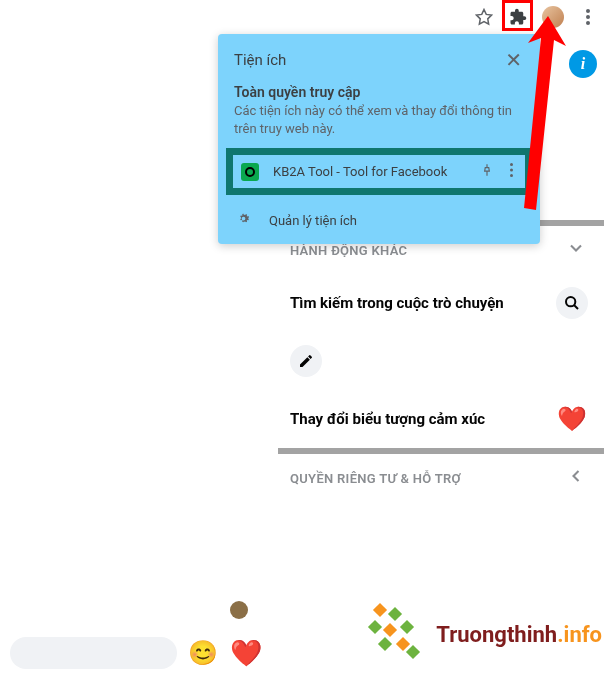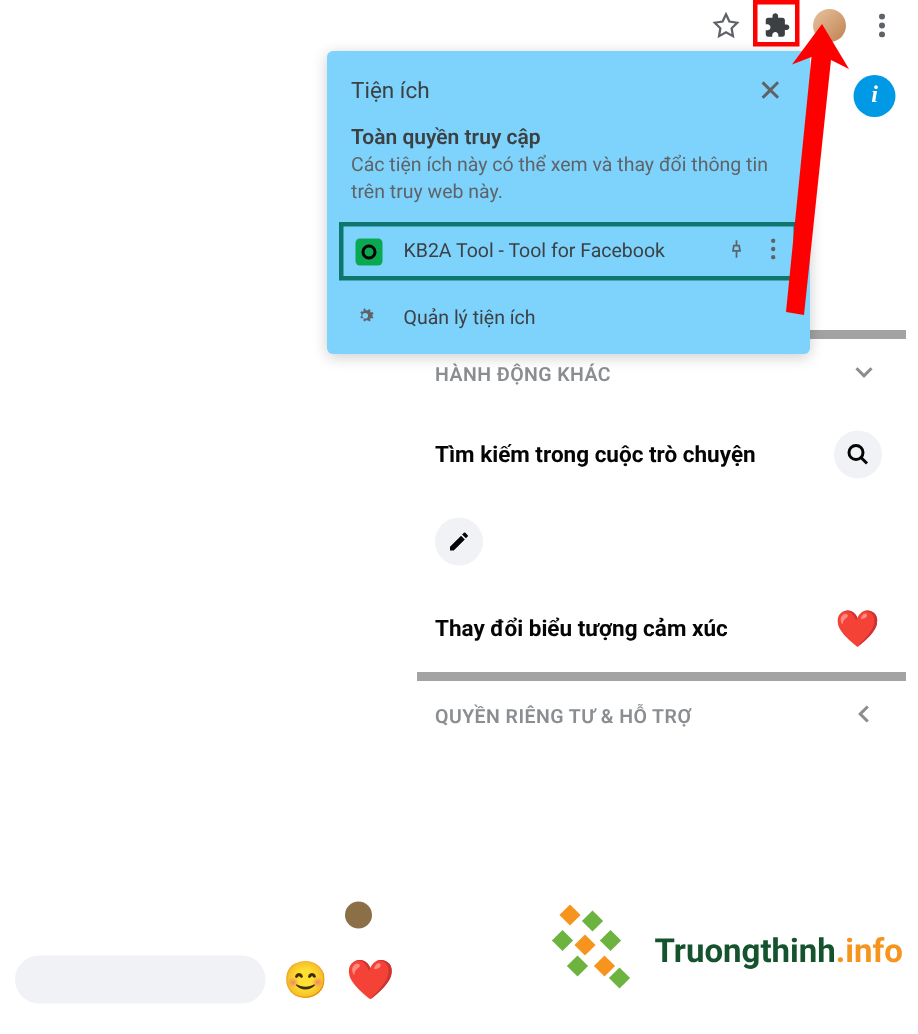--- a/index.html
+++ b/index.html
@@ -20,21 +20,21 @@
     .red-arrow svg { width: 80px; height: 220px; }
     
     
     .ext-popup { position: absolute; top: 34px; left: 218px; width: 322px; background: #7dd3fc; box-shadow: 0 2px 10px rgba(0,0,0,0.2); border-radius: 4px; z-index: 50; padding-bottom: 6px; }
     .ext-header { display: flex; justify-content: space-between; align-items: center; padding: 14px 16px 8px; }
     .ext-title { font-size: 15px; color: #3c4043; }
     .ext-close { color: #5f6368; cursor: pointer; font-size: 20px; line-height: 1; padding: 2px; }
     .ext-subtitle { font-size: 14px; color: #3c4043; font-weight: 600; padding: 4px 16px 2px; }
     .ext-desc { font-size: 13px; color: #5f6368; padding: 0 16px 10px; line-height: 1.4; }
     
-    .ext-item { border: 3px solid #0f766e; margin: 0 8px 8px; display: flex; align-items: center; padding: 7px 8px; }
+    .ext-item { border: 7px solid #0f766e; margin: 0 8px 8px; display: flex; align-items: center; padding: 7px 8px; }
     .ext-icon { width: 18px; height: 18px; background: #0aa850; border-radius: 3px; position: relative; margin-right: 14px; }
     .ext-icon::after { content: ''; position: absolute; top: 4px; left: 4px; width: 10px; height: 10px; border: 2px solid #000; border-radius: 50%; box-sizing: border-box; }
     .ext-name { flex: 1; font-size: 13px; color: #3c4043; }
     .ext-pin { color: #5f6368; padding: 0 12px; cursor: pointer; }
     .ext-pin svg { width: 14px; height: 14px; }
     .ext-more { color: #5f6368; cursor: pointer; padding: 0 4px; }
     .ext-more svg { width: 3px; height: 14px; }
     
     .ext-manage { display: flex; align-items: center; padding: 8px 18px; cursor: pointer; }
     .ext-manage-icon { color: #5f6368; margin-right: 18px; }
@@ -69,21 +69,21 @@
     .avatar { width: 18px; height: 18px; border-radius: 50%; background: #8b6f47; position: absolute; right: 30px; bottom: 70px; }
     .input-row { position: absolute; bottom: 20px; left: 10px; right: 15px; display: flex; align-items: center; gap: 12px; }
     .msg-input { flex: 1; height: 32px; background: #f0f2f5; border-radius: 18px; }
     .emoji-btn { font-size: 24px; }
     .heart-btn { font-size: 26px; }
     
     
     .watermark { position: absolute; bottom: 18px; right: 10px; display: flex; align-items: center; gap: 6px; }
     .wm-logo svg { width: 70px; height: 70px; }
     .wm-text { font-size: 22px; font-weight: 700; }
-    .wm-green { color: #14532d; }
+    .wm-green { color: #7f1d1d; }
     .wm-orange { color: #f7941e; }
   </style>
 </head>
 <body>
 
 <div class="browser-toolbar">
   <span class="toolbar-icon star-icon">
     <svg viewBox="0 0 24 24" fill="none" stroke="currentColor" stroke-width="2">
         <path d="M12 2l3 6.5 7 1-5 5 1.2 7L12 18l-6.2 3.5L7 14.5 2 9.5l7-1z"></path>
       </svg>

